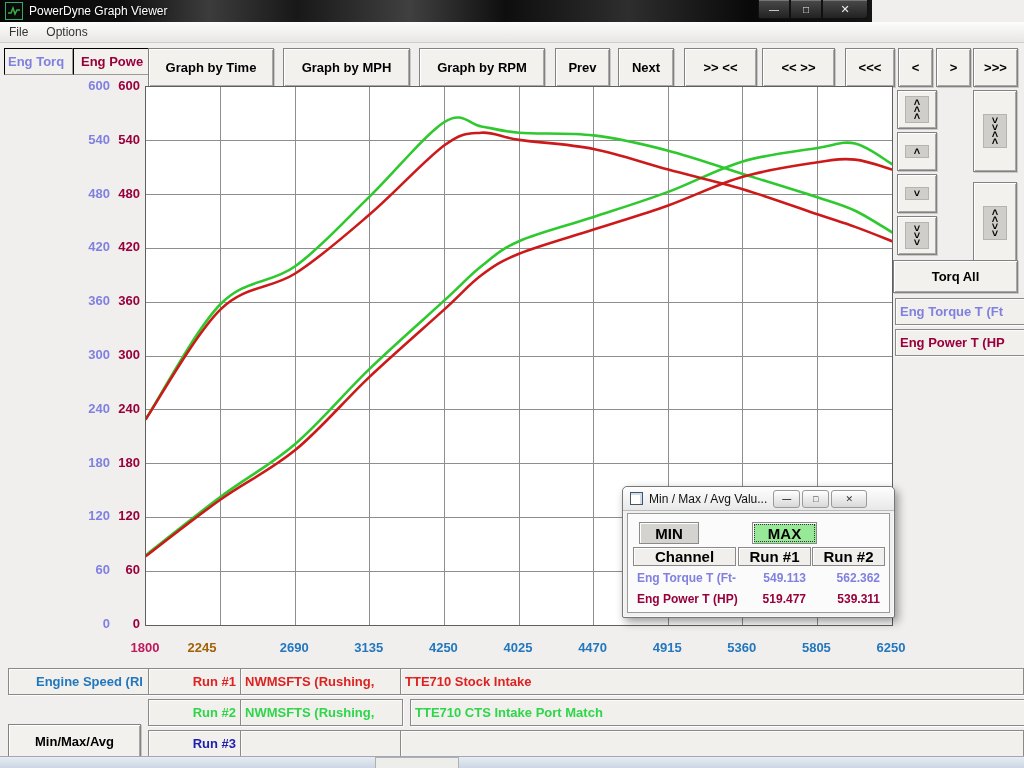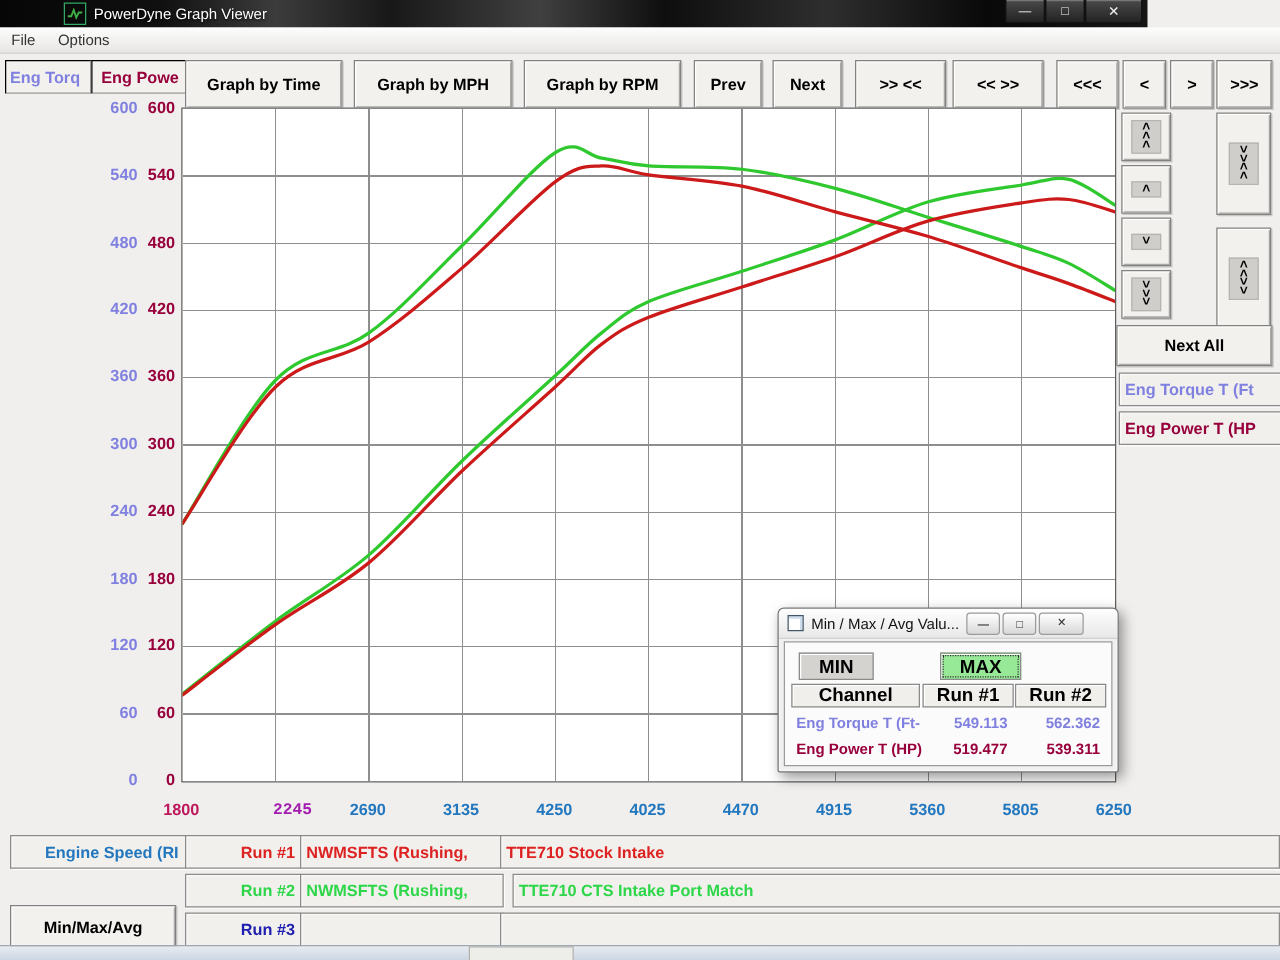--- a/index.html
+++ b/index.html
@@ -2,21 +2,21 @@
 <html><head>
 <meta charset="utf-8">
 <style>
   html,body{margin:0;padding:0;background:#444;}
   #app{position:relative;width:1024px;height:768px;overflow:hidden;
        font-family:"Liberation Sans","DejaVu Sans",sans-serif;
        background:#F0EFED;-webkit-font-smoothing:antialiased;}
   
   .titlebar{position:absolute;left:0;top:0;width:872px;height:22px;
     background:linear-gradient(90deg,#060606 0%,#101010 14%,#3c3c3c 24%,#181818 34%,#404040 47%,#0e0e0e 58%,#2e2e2e 72%,#090909 86%,#151515 100%);
-    display:flex;align-items:center;color:#fff;font-size:12px;padding-left:46px;}
+    display:flex;align-items:center;color:#fff;font-size:12px;}
   .titlebar .apptitle{margin-left:6px;text-shadow:0 1px 2px #000;}
   .appicon{width:16px;height:16px;margin-left:5px;background:#0a0a0a;border:1px solid #3a6;display:flex;align-items:center;justify-content:center;}
   .winbtns{position:absolute;right:4px;top:0;height:18px;display:flex;}
   .winbtn{width:30px;height:18px;display:flex;align-items:center;justify-content:center;
     color:#eee;font-size:10px;background:linear-gradient(#4a4a4a,#222);
     border:1px solid #111;border-top:none;box-shadow:inset 0 1px 0 rgba(255,255,255,.25);}
   .winbtn.close{width:44px;border-bottom-right-radius:4px;font-size:11px;}
   .winbtn.min{border-bottom-left-radius:2px;}
   .menubar{position:absolute;left:0;top:22px;width:1024px;height:20px;
     background:linear-gradient(#FDFDFD,#E7E6E3);border-bottom:1px solid #cfcecb;
@@ -171,21 +171,21 @@
         <line x1="0" y1="484.2" x2="746" y2="484.2" stroke="#8e8e8e" stroke-width="1" shape-rendering="crispEdges"></line>
         <path d="M 0.0 331.8 C 12.4 312.6, 49.7 242.4, 74.6 217.0 C 99.5 191.6, 124.3 197.3, 149.2 179.3 C 174.1 161.4, 198.9 133.5, 223.8 109.4 C 248.7 85.3, 279.8 46.6, 298.4 35.0 C 317.0 23.3, 322.8 37.7, 335.3 39.5 C 347.7 41.2, 354.3 44.2, 373.0 45.7 C 391.7 47.2, 422.7 45.4, 447.6 48.4 C 472.5 51.4, 497.3 57.2, 522.2 63.7 C 547.1 70.1, 571.9 79.2, 596.8 87.0 C 621.7 94.7, 652.7 104.2, 671.4 110.3 C 690.1 116.4, 696.7 117.9, 709.1 123.7 C 721.6 129.6, 739.9 141.7, 746.0 145.3" fill="none" stroke="#2FC92F" stroke-width="2.6" stroke-linejoin="round" stroke-linecap="round"></path>
         <path d="M 0.0 468.1 C 12.4 458.3, 49.7 428.3, 74.6 409.8 C 99.5 391.2, 124.3 378.2, 149.2 356.9 C 174.1 335.5, 198.9 305.5, 223.8 281.6 C 248.7 257.6, 279.8 230.4, 298.4 213.4 C 317.0 196.4, 322.8 189.2, 335.3 179.3 C 347.7 169.5, 354.3 162.4, 373.0 154.2 C 391.7 146.0, 422.7 138.2, 447.6 130.0 C 472.5 121.8, 497.3 114.2, 522.2 104.9 C 547.1 95.6, 571.9 81.7, 596.8 74.4 C 621.7 67.1, 652.7 64.0, 671.4 61.0 C 690.1 58.0, 696.7 53.8, 709.1 56.5 C 721.6 59.2, 739.9 73.7, 746.0 77.1" fill="none" stroke="#2FC92F" stroke-width="2.6" stroke-linejoin="round" stroke-linecap="round"></path>
         <path d="M 0.0 331.8 C 12.4 313.5, 49.7 246.6, 74.6 222.4 C 99.5 198.2, 124.3 202.3, 149.2 186.5 C 174.1 170.7, 198.9 148.7, 223.8 127.3 C 248.7 106.0, 279.8 71.9, 298.4 58.3 C 317.0 44.7, 322.8 46.6, 335.3 45.7 C 347.7 44.8, 354.3 50.2, 373.0 52.9 C 391.7 55.6, 422.7 56.9, 447.6 61.9 C 472.5 66.8, 497.3 75.8, 522.2 82.5 C 547.1 89.2, 571.9 94.7, 596.8 102.2 C 621.7 109.7, 652.7 121.0, 671.4 127.3 C 690.1 133.6, 696.7 135.4, 709.1 139.9 C 721.6 144.4, 739.9 151.8, 746.0 154.2" fill="none" stroke="#CC1A1A" stroke-width="2.6" stroke-linejoin="round" stroke-linecap="round"></path>
         <path d="M 0.0 469.0 C 12.4 459.5, 49.7 430.1, 74.6 412.5 C 99.5 394.8, 124.3 383.6, 149.2 363.1 C 174.1 342.7, 198.9 313.1, 223.8 289.6 C 248.7 266.2, 279.8 239.3, 298.4 222.4 C 317.0 205.5, 322.8 197.6, 335.3 188.3 C 347.7 179.0, 354.3 174.4, 373.0 166.8 C 391.7 159.2, 422.7 150.6, 447.6 142.6 C 472.5 134.5, 497.3 127.2, 522.2 118.4 C 547.1 109.5, 571.9 96.8, 596.8 89.7 C 621.7 82.5, 652.7 78.2, 671.4 75.3 C 690.1 72.5, 696.7 71.4, 709.1 72.6 C 721.6 73.8, 739.9 80.8, 746.0 82.5" fill="none" stroke="#CC1A1A" stroke-width="2.6" stroke-linejoin="round" stroke-linecap="round"></path>
       </svg>
   </div>
 
   <div id="x-ticks" style="position: absolute; left: 145px; top: 640px; width: 746px; height: 16px;">
       <div class="xtick" style="left: 0px; transform: translateX(-50%); color: #be185d;">1800</div>
-      <div class="xtick" style="left: 89px; transform: translateX(-50%); color: #a21caf; font-family: Liberation Mono, monospace;">2245</div>
+      <div class="xtick" style="left: 57px; transform: translateX(-50%); color: #a16207;">2245</div>
       <div class="xtick" style="left: 149.2px; transform: translateX(-50%); color: rgb(34, 119, 190);">2690</div>
       <div class="xtick" style="left: 223.8px; transform: translateX(-50%); color: rgb(34, 119, 190);">3135</div>
       <div class="xtick" style="left: 298.4px; transform: translateX(-50%); color: rgb(34, 119, 190);">4250</div>
       <div class="xtick" style="left: 373px; transform: translateX(-50%); color: rgb(34, 119, 190);">4025</div>
       <div class="xtick" style="left: 447.6px; transform: translateX(-50%); color: rgb(34, 119, 190);">4470</div>
       <div class="xtick" style="left: 522.2px; transform: translateX(-50%); color: rgb(34, 119, 190);">4915</div>
       <div class="xtick" style="left: 596.8px; transform: translateX(-50%); color: rgb(34, 119, 190);">5360</div>
       <div class="xtick" style="left: 671.4px; transform: translateX(-50%); color: rgb(34, 119, 190);">5805</div>
       <div class="xtick" style="left: 746px; transform: translateX(-50%); color: rgb(34, 119, 190);">6250</div>
     </div>
@@ -212,21 +212,21 @@
 ˄
 ˄</span>
     </div>
   <div class="btn3d" style="left:973px;top:182px;width:42px;height:80px;">
       <span class="chev" style="white-space: pre;">˄
 ˄
 ˅
 ˅</span>
     </div>
   <div class="btn3d" style="left:893px;top:260px;width:123px;height:31px;font-weight:bold;">
-      <span>Next All</span>
+      <span>Torq All</span>
     </div>
   <div class="field" style="left:895px;top:298px;width:121px;height:25px;">
       <span style="color: rgb(128, 128, 224);">Eng Torque T (Ft</span>
     </div>
   <div class="field" style="left:895px;top:329px;width:121px;height:25px;">
       <span style="color: rgb(152, 0, 60);">Eng Power T (HP</span>
     </div>
 
   <div id="minmax">
     <div class="mmtitle">

